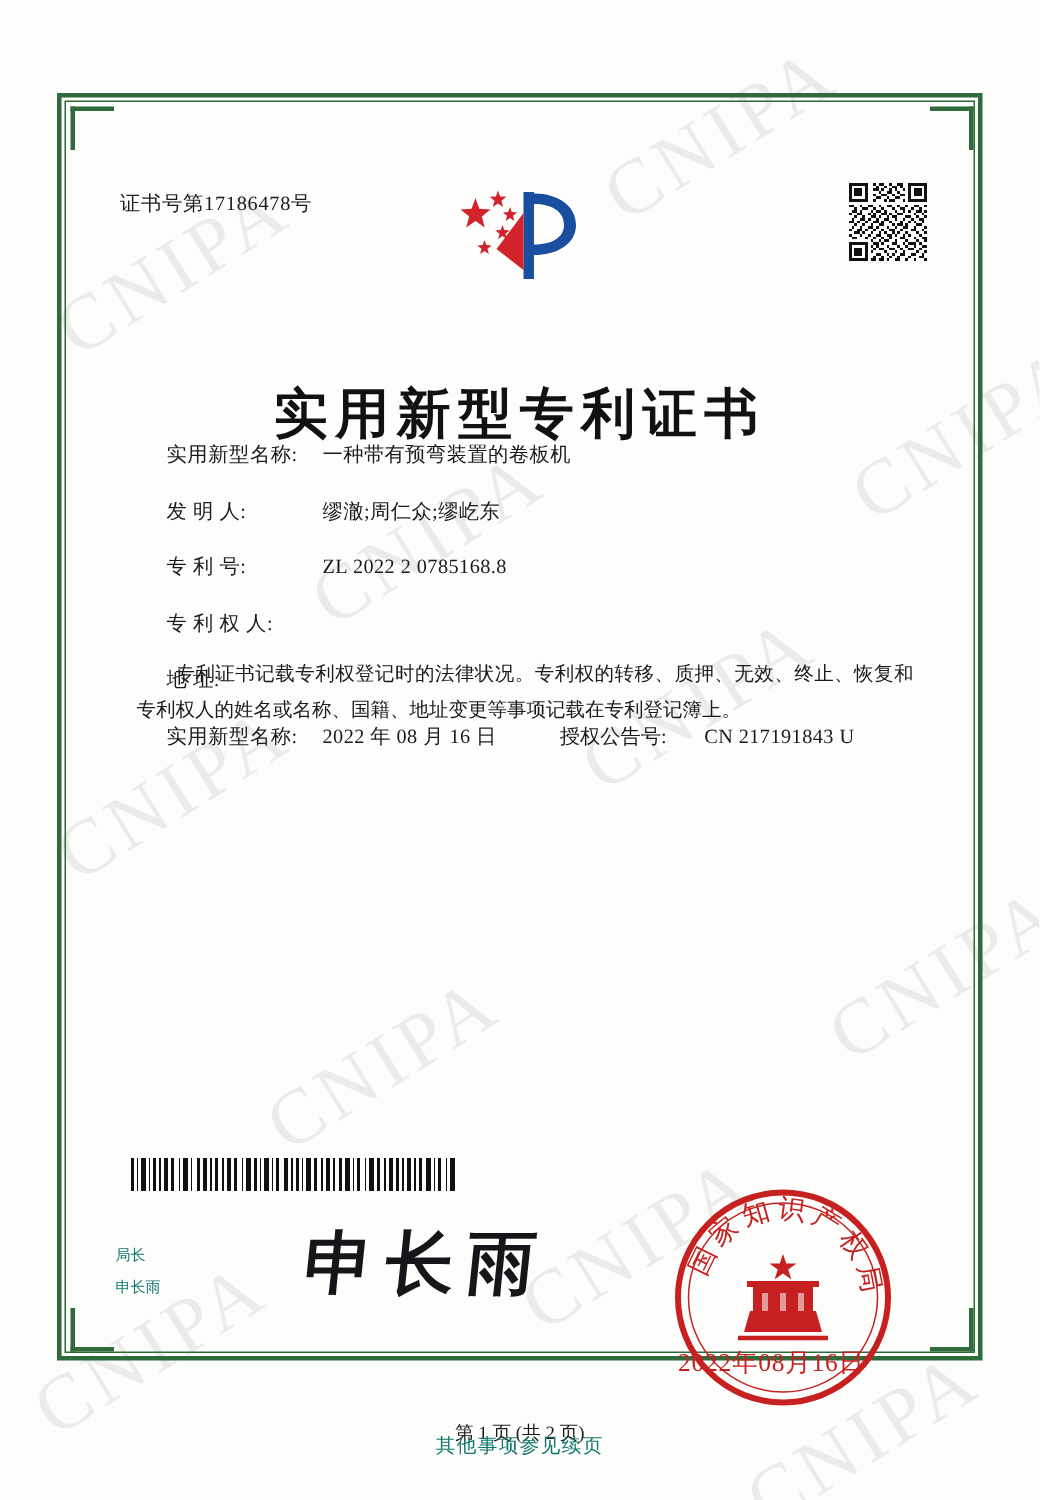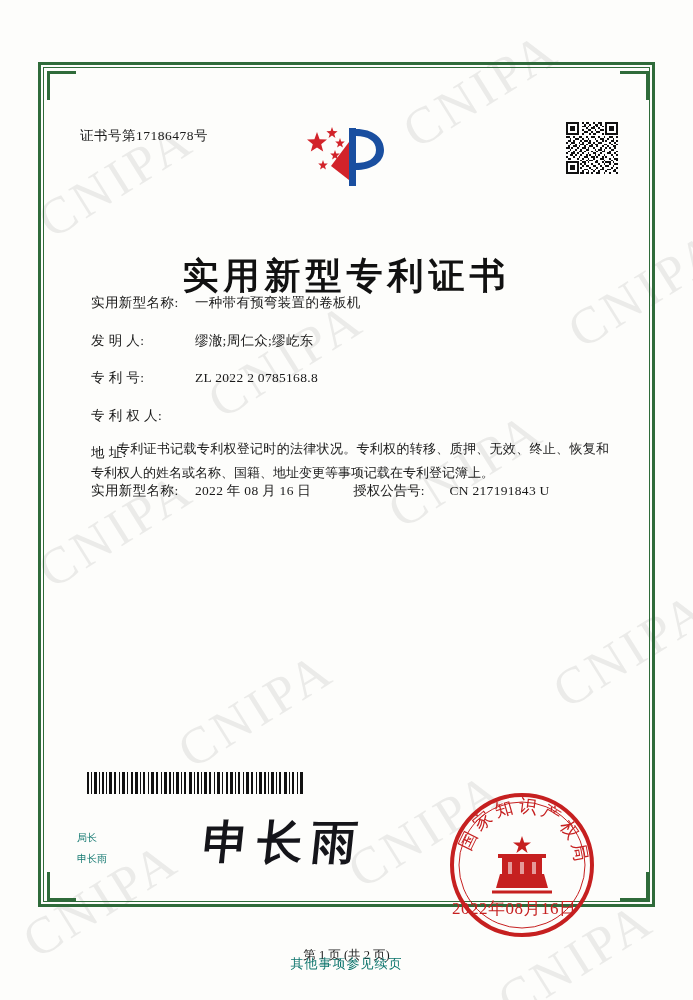--- a/index.html
+++ b/index.html
@@ -136,20 +136,21 @@
     display: flex;
     align-items: baseline;
     margin-bottom: 19.5px;
     font-size: 13.5px;
     color: #1a1a1a;
   }
   .field .lbl {
     width: 104px;
     flex: 0 0 104px;
     letter-spacing: 0.4px;
+    margin-left: 20px;
   }
   .field .val {
     flex: 1;
     letter-spacing: 0.3px;
   }
   .field .val2 {
     letter-spacing: 0.3px;
   }
   .inline-lbl {
     margin-left: 42px;

